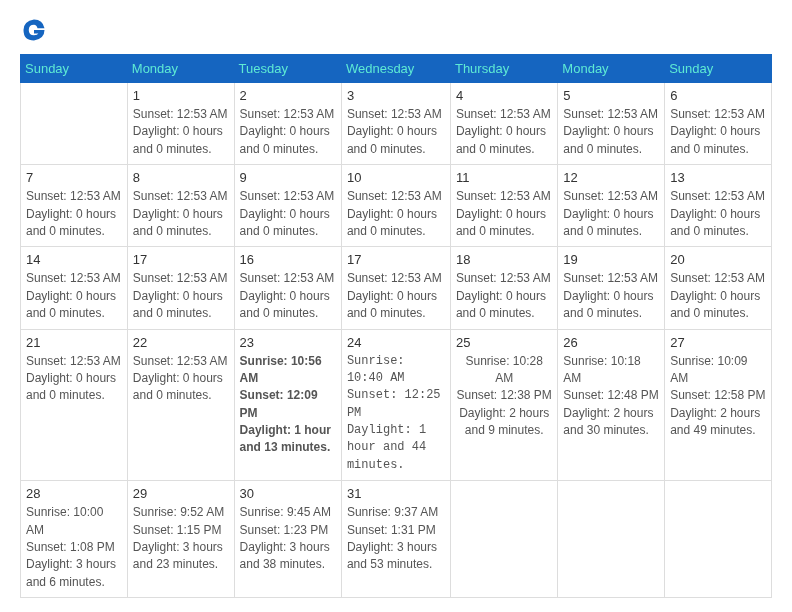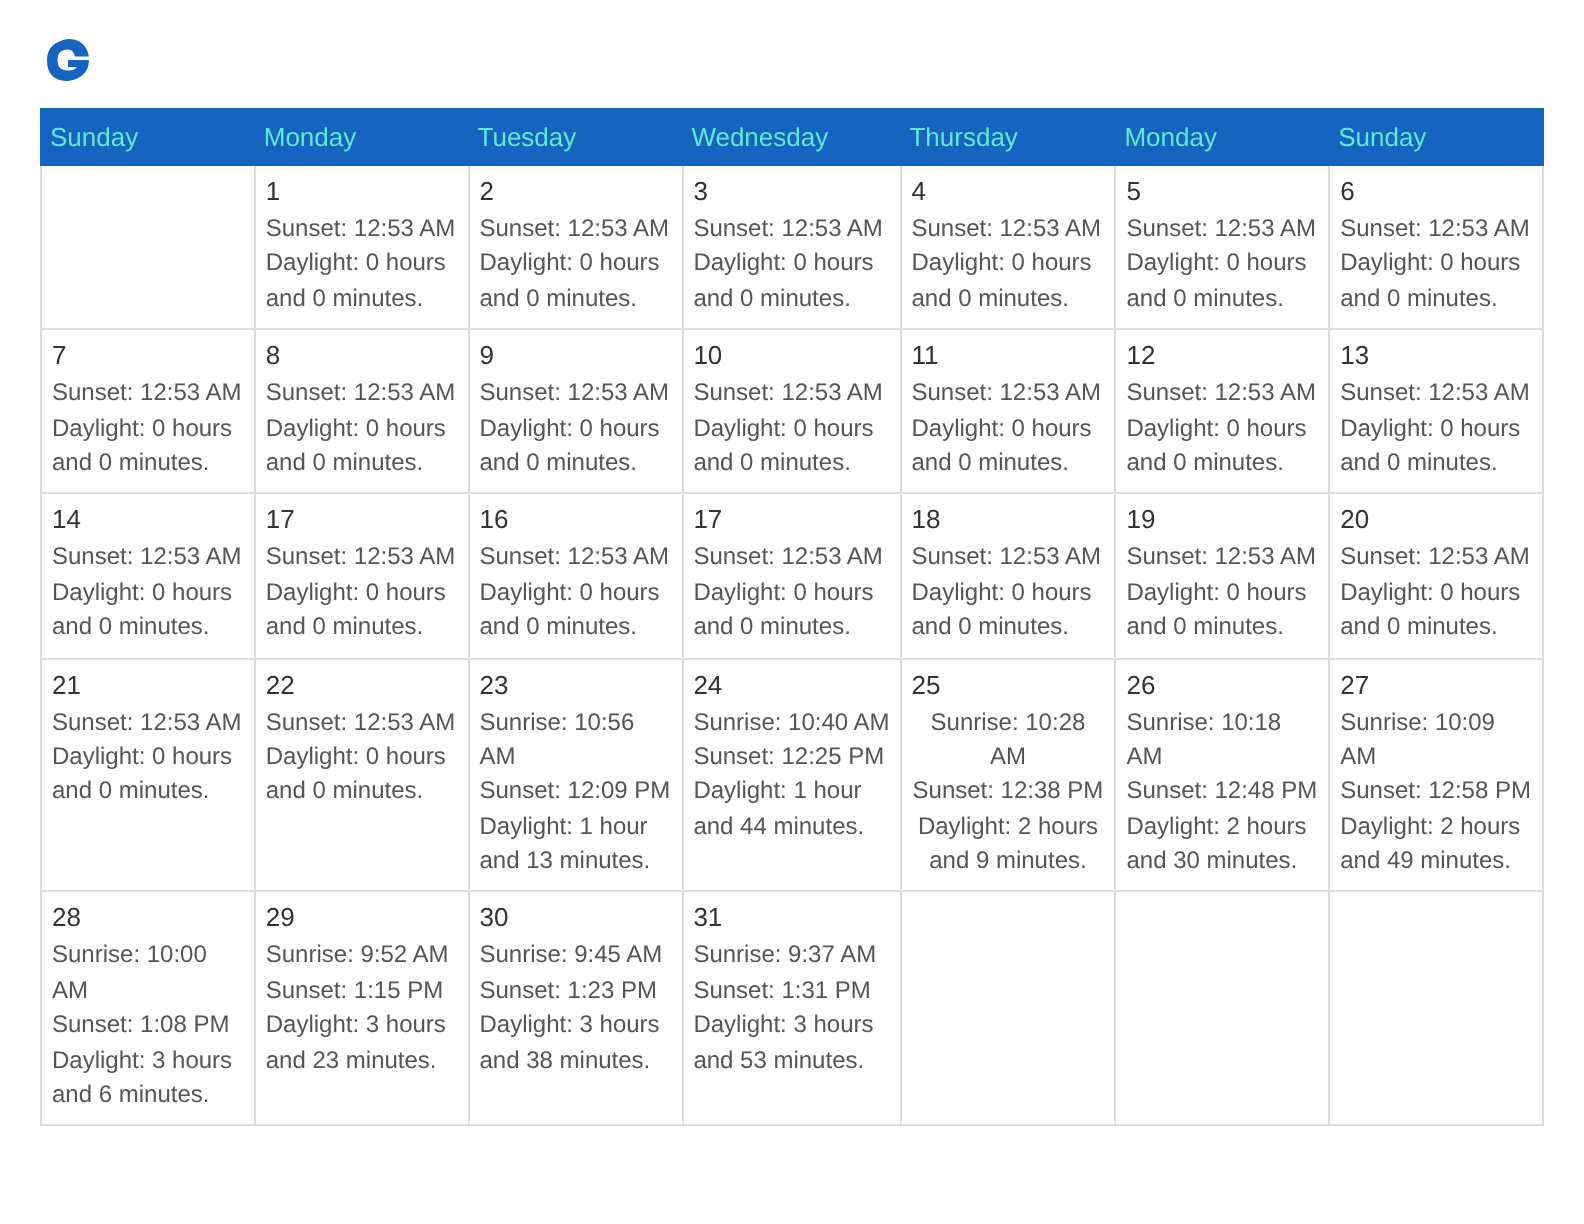--- a/index.html
+++ b/index.html
@@ -230,27 +230,27 @@
           <div class="day-info" style="white-space: pre-line;">Sunset: 12:53 AM
 Daylight: 0 hours and 0 minutes.</div>
         </td>
         <td>
           <span class="day-number">22</span>
           <div class="day-info" style="white-space: pre-line;">Sunset: 12:53 AM
 Daylight: 0 hours and 0 minutes.</div>
         </td>
         <td>
           <span class="day-number">23</span>
-          <div class="day-info" style="white-space: pre-line;">Sunrise: 10:56 AM
+          <div class="day-info" style="white-space: pre-line; font-weight: bold;">Sunrise: 10:56 AM
 Sunset: 12:09 PM
 Daylight: 1 hour and 13 minutes.</div>
         </td>
         <td>
           <span class="day-number">24</span>
-          <div class="day-info" style="white-space: pre-line;">Sunrise: 10:40 AM
+          <div class="day-info" style="white-space: pre-line; font-family: Liberation Mono, monospace;">Sunrise: 10:40 AM
 Sunset: 12:25 PM
 Daylight: 1 hour and 44 minutes.</div>
         </td>
         <td>
           <span class="day-number">25</span>
           <div class="day-info" style="white-space: pre-line; text-align: center;">Sunrise: 10:28 AM
 Sunset: 12:38 PM
 Daylight: 2 hours and 9 minutes.</div>
         </td>
         <td>

